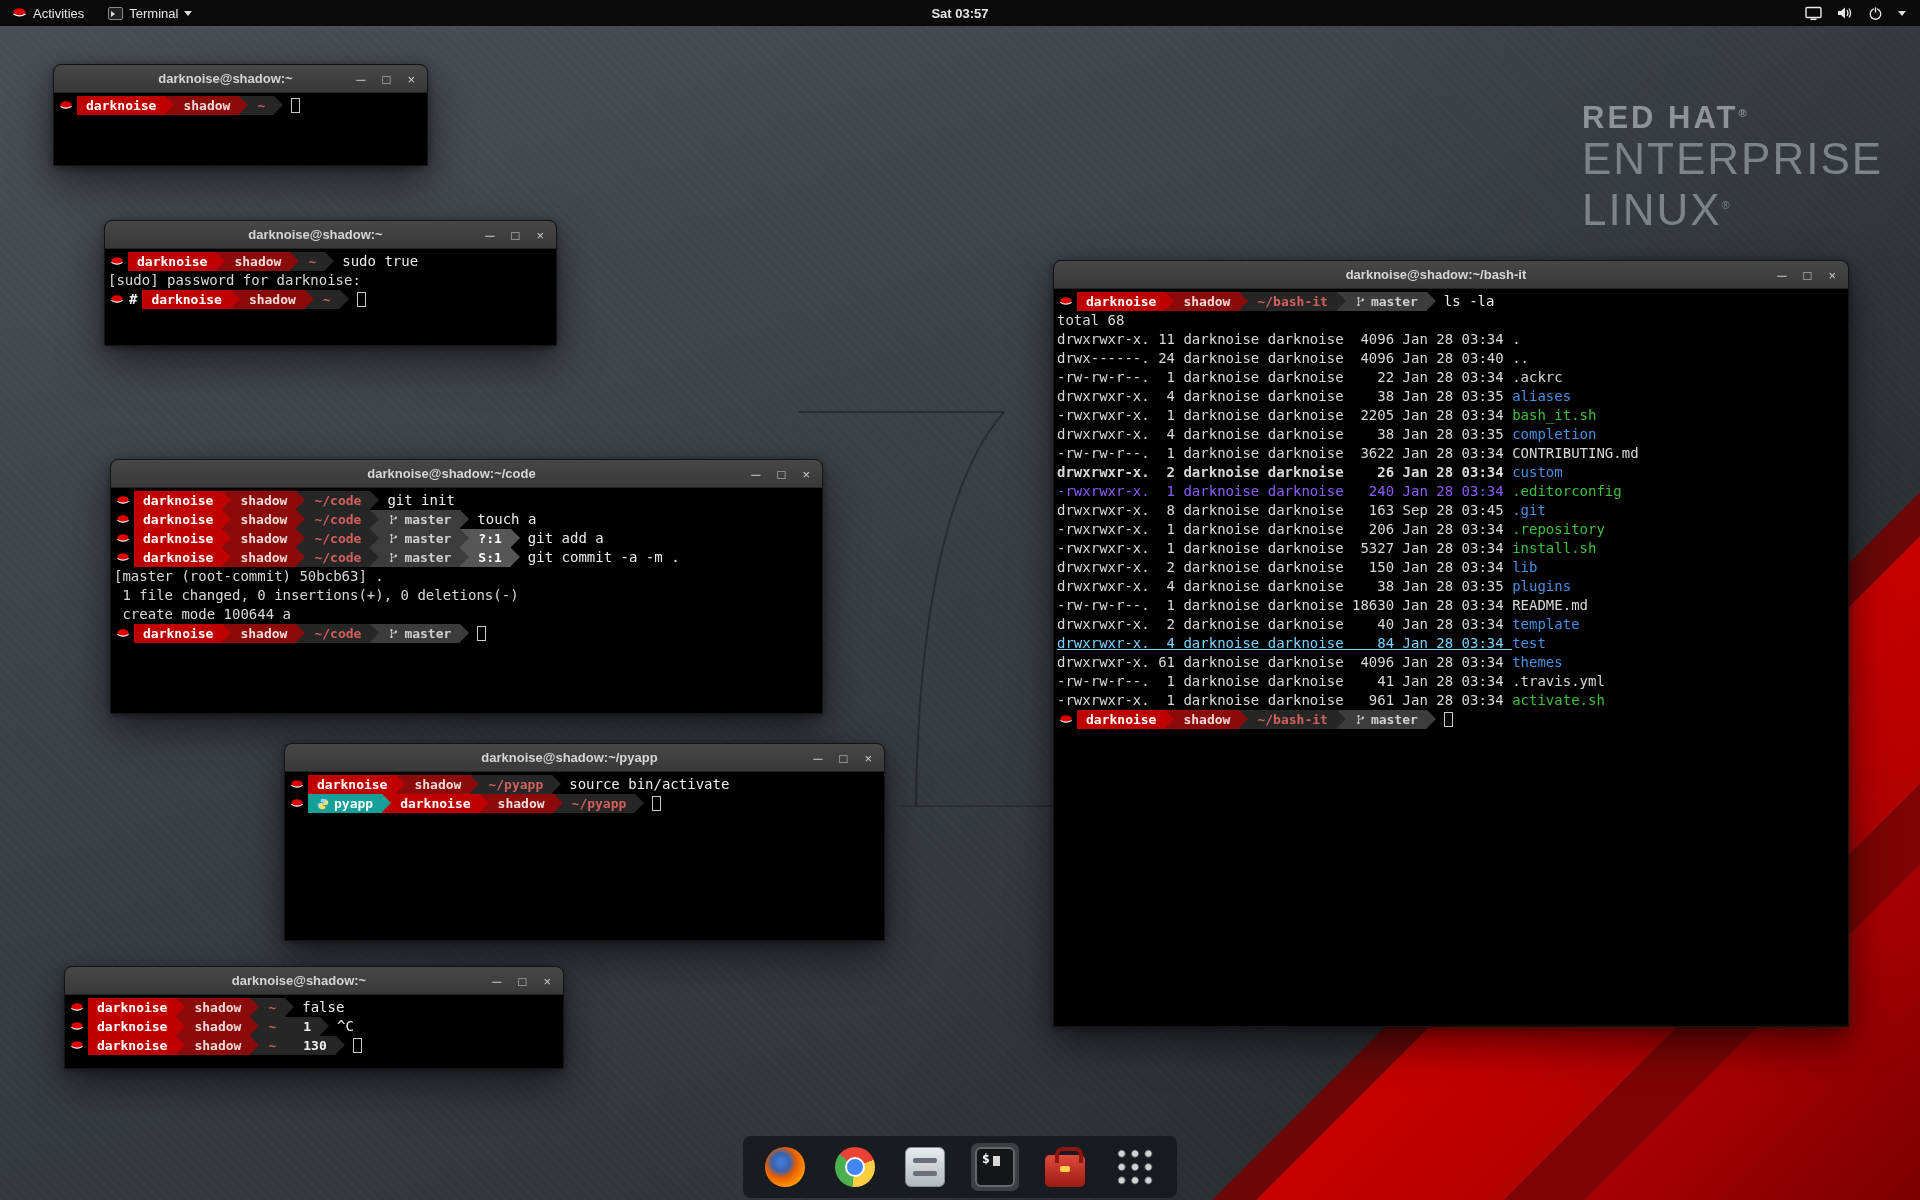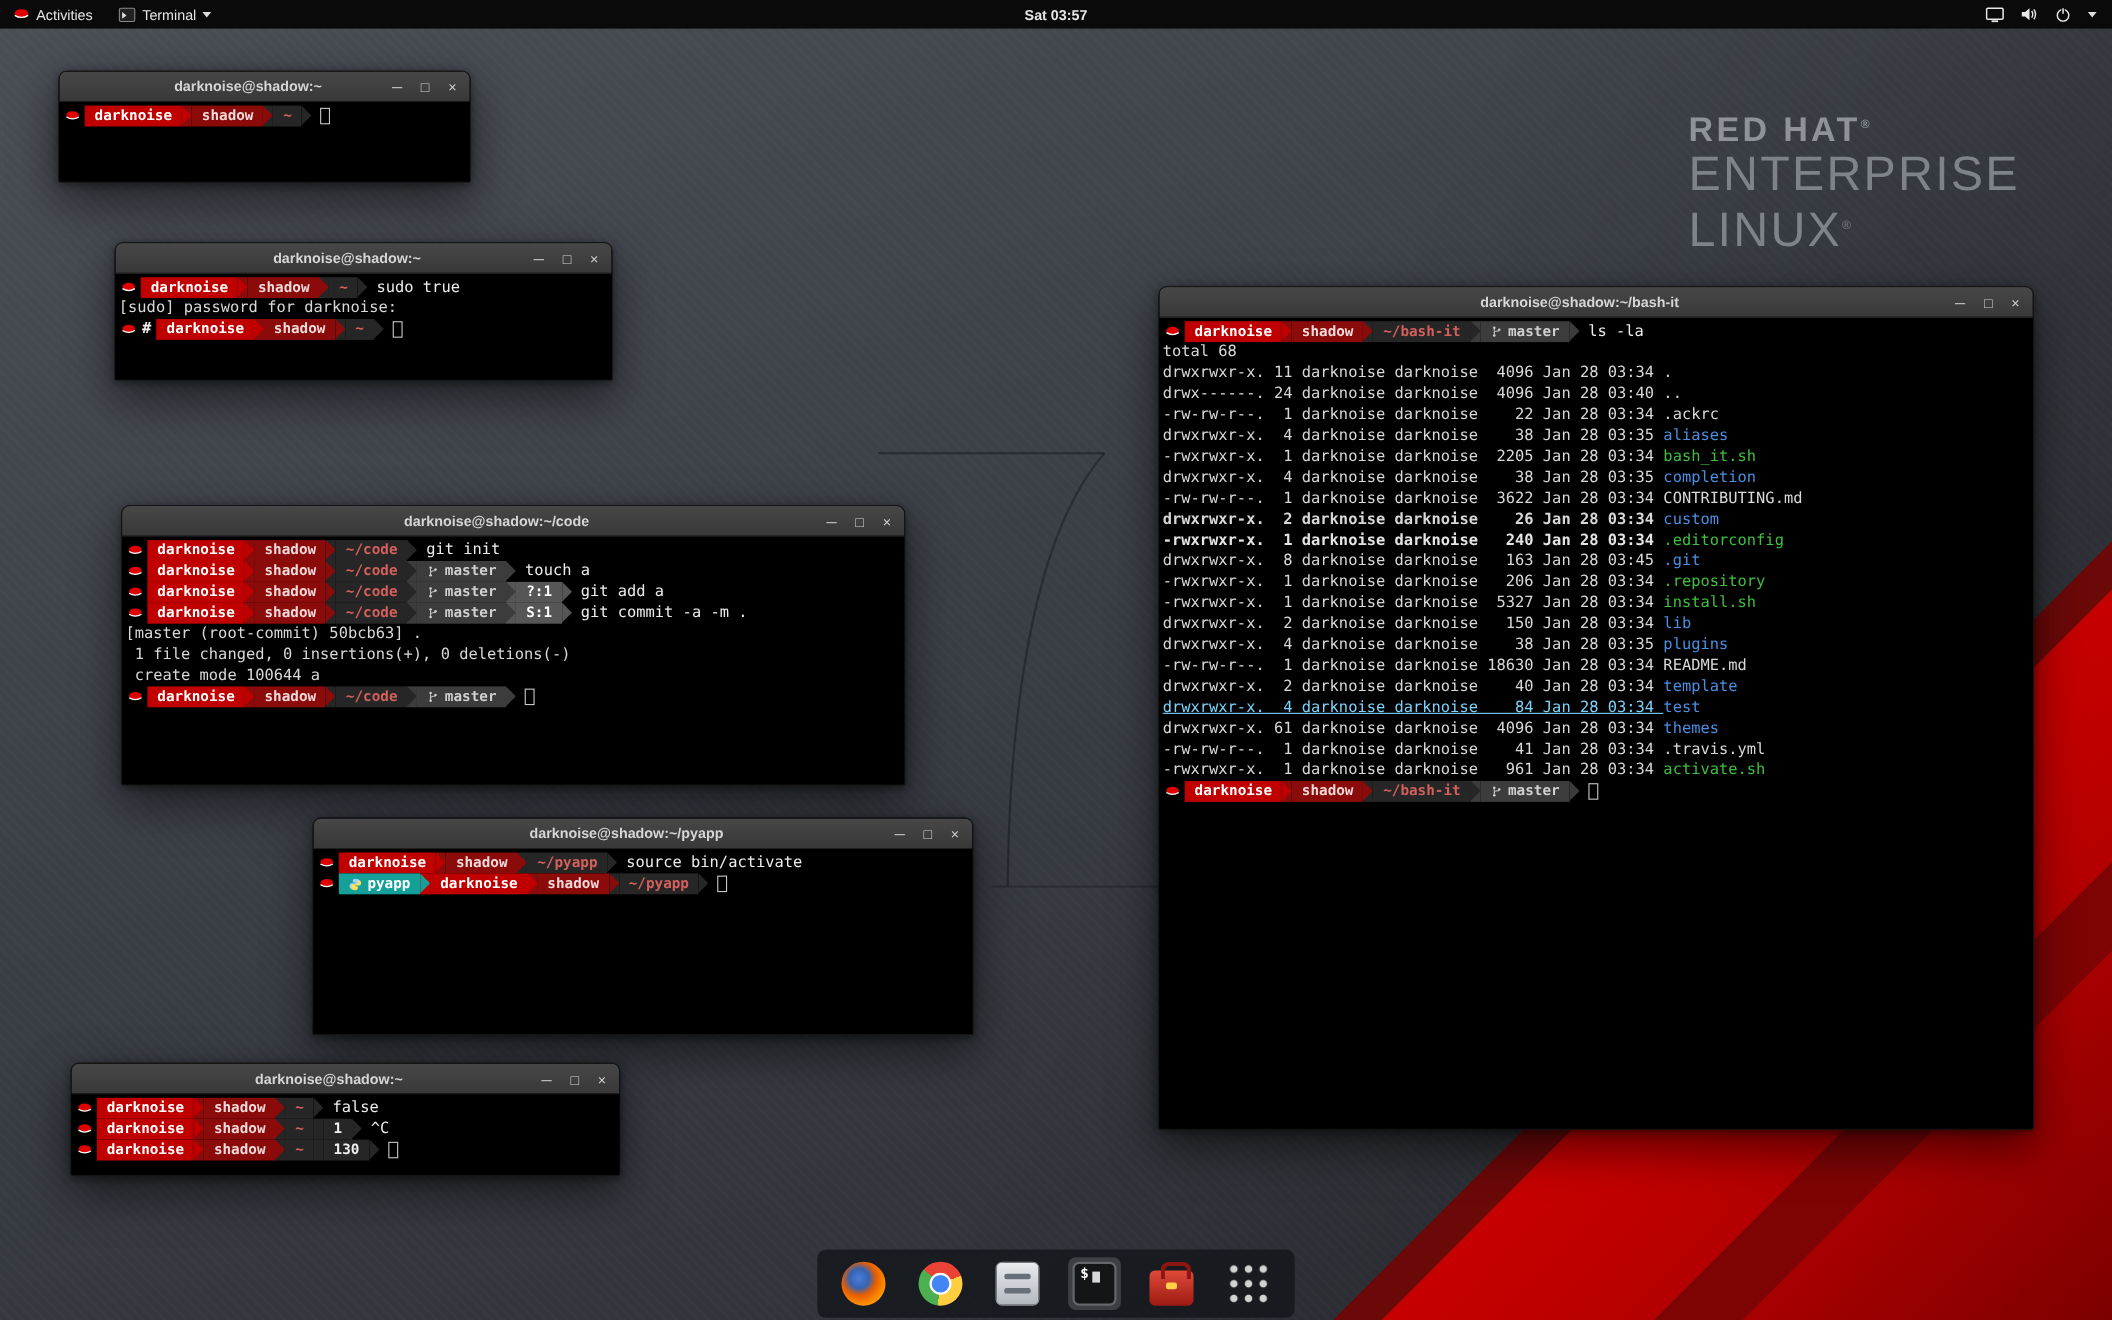--- a/index.html
+++ b/index.html
@@ -16,21 +16,21 @@
     display:flex;align-items:center;z-index:50;font-size:13px}
   .tb-left{display:flex;align-items:flex-end;height:100%}
   .tb-item{display:flex;align-items:center;gap:6px;padding:0 12px;height:100%;cursor:pointer}
   .tb-clock{position:absolute;left:0;right:0;text-align:center;font-weight:700;pointer-events:none}
   .tb-right{margin-left:auto;display:flex;align-items:center;gap:15px;padding-right:14px;height:100%}
   .caret{width:0;height:0;border-left:4px solid transparent;border-right:4px solid transparent;border-top:5px solid #dcdcdc;display:inline-block}
   .mini-term{width:15px;height:13px;background:#222;border:1px solid #888;border-radius:2px;position:relative}
   .mini-term::after{content:"";position:absolute;left:2px;top:3px;width:0;height:0;border-top:3px solid transparent;border-bottom:3px solid transparent;border-left:4px solid #ddd}
 
   
-  #rhel-logo{position:absolute;left:1535px;top:100px;color:#888d93;user-select:none}
+  #rhel-logo{position:absolute;left:1582px;top:100px;color:#888d93;user-select:none}
   #rhel-logo .brand{font-size:31px;font-weight:700;letter-spacing:3px;color:#8f9399}
   #rhel-logo .thin{font-size:44px;font-weight:400;letter-spacing:2px;color:#7e838a;line-height:46px}
   #rhel-logo sup{font-size:11px;vertical-align:super}
 
   
   .window{position:absolute;display:flex;flex-direction:column;border-radius:8px 8px 2px 2px;
     box-shadow:0 16px 42px rgba(0,0,0,.55), 0 2px 8px rgba(0,0,0,.4);background:#000;border:1px solid #141414}
   .titlebar{flex:0 0 28px;height:28px;background:linear-gradient(#474747,#383838);border-bottom:1px solid #242424;
     border-radius:7px 7px 0 0;position:relative}
   .titlebar .title{position:absolute;left:60px;right:90px;text-align:center;line-height:28px;font-size:13px;font-weight:700;color:#d6d6d6;
@@ -297,22 +297,22 @@
                 </svg></span><span>master</span></span><span class="parrow" style="background: transparent;"><span class="tri" style="border-left-color: rgb(60, 60, 60);"></span></span><span class="pcmd">ls -la</span></div>
           <div class="term-line"><span style="color: rgb(216, 216, 216);">total 68</span></div>
           <div class="term-line"><span style="color: rgb(216, 216, 216);">drwxrwxr-x. 11 darknoise darknoise  4096 Jan 28 03:34 </span><span style="color: rgb(216, 216, 216);">.</span></div>
           <div class="term-line"><span style="color: rgb(216, 216, 216);">drwx------. 24 darknoise darknoise  4096 Jan 28 03:40 </span><span style="color: rgb(216, 216, 216);">..</span></div>
           <div class="term-line"><span style="color: rgb(216, 216, 216);">-rw-rw-r--.  1 darknoise darknoise    22 Jan 28 03:34 </span><span style="color: rgb(216, 216, 216);">.ackrc</span></div>
           <div class="term-line"><span style="color: rgb(216, 216, 216);">drwxrwxr-x.  4 darknoise darknoise    38 Jan 28 03:35 </span><span style="color: rgb(74, 143, 226);">aliases</span></div>
           <div class="term-line"><span style="color: rgb(216, 216, 216);">-rwxrwxr-x.  1 darknoise darknoise  2205 Jan 28 03:34 </span><span style="color: rgb(61, 192, 61);">bash_it.sh</span></div>
           <div class="term-line"><span style="color: rgb(216, 216, 216);">drwxrwxr-x.  4 darknoise darknoise    38 Jan 28 03:35 </span><span style="color: rgb(74, 143, 226);">completion</span></div>
           <div class="term-line"><span style="color: rgb(216, 216, 216);">-rw-rw-r--.  1 darknoise darknoise  3622 Jan 28 03:34 </span><span style="color: rgb(216, 216, 216); margin-top: 16px;">CONTRIBUTING.md</span></div>
           <div class="term-line"><span style="color: rgb(216, 216, 216); font-weight: bold;">drwxrwxr-x.  2 darknoise darknoise    26 Jan 28 03:34 </span><span style="color: rgb(74, 143, 226);">custom</span></div>
-          <div class="term-line"><span style="color: #e5e5e5; font-weight: bold;">-rwxrwxr-x.  1 darknoise darknoise   240 Jan 28 03:34 </span><span style="color: rgb(61, 192, 61);">.editorconfig</span></div>
-          <div class="term-line"><span style="color: rgb(216, 216, 216);">drwxrwxr-x.  8 darknoise darknoise   163 Jan 28 03:45 </span><span style="color: rgb(74, 143, 226);">.git</span></div>
+          <div class="term-line"><span style="color: #8b5cf6;">-rwxrwxr-x.  1 darknoise darknoise   240 Jan 28 03:34 </span><span style="color: rgb(61, 192, 61);">.editorconfig</span></div>
+          <div class="term-line"><span style="color: rgb(216, 216, 216);">drwxrwxr-x.  8 darknoise darknoise   163 Sep 28 03:45 </span><span style="color: rgb(74, 143, 226);">.git</span></div>
           <div class="term-line"><span style="color: rgb(216, 216, 216);">-rwxrwxr-x.  1 darknoise darknoise   206 Jan 28 03:34 </span><span style="color: rgb(61, 192, 61);">.repository</span></div>
           <div class="term-line"><span style="color: rgb(216, 216, 216);">-rwxrwxr-x.  1 darknoise darknoise  5327 Jan 28 03:34 </span><span style="color: rgb(61, 192, 61);">install.sh</span></div>
           <div class="term-line"><span style="color: rgb(216, 216, 216);">drwxrwxr-x.  2 darknoise darknoise   150 Jan 28 03:34 </span><span style="color: rgb(74, 143, 226);">lib</span></div>
           <div class="term-line"><span style="color: rgb(216, 216, 216);">drwxrwxr-x.  4 darknoise darknoise    38 Jan 28 03:35 </span><span style="color: rgb(74, 143, 226);">plugins</span></div>
           <div class="term-line"><span style="color: rgb(216, 216, 216);">-rw-rw-r--.  1 darknoise darknoise 18630 Jan 28 03:34 </span><span style="color: rgb(216, 216, 216);">README.md</span></div>
           <div class="term-line"><span style="color: rgb(216, 216, 216);">drwxrwxr-x.  2 darknoise darknoise    40 Jan 28 03:34 </span><span style="color: rgb(74, 143, 226);">template</span></div>
           <div class="term-line"><span style="color: #7dd3fc; text-decoration: underline;">drwxrwxr-x.  4 darknoise darknoise    84 Jan 28 03:34 </span><span style="color: rgb(74, 143, 226);">test</span></div>
           <div class="term-line"><span style="color: rgb(216, 216, 216);">drwxrwxr-x. 61 darknoise darknoise  4096 Jan 28 03:34 </span><span style="color: rgb(74, 143, 226);">themes</span></div>
           <div class="term-line"><span style="color: rgb(216, 216, 216);">-rw-rw-r--.  1 darknoise darknoise    41 Jan 28 03:34 </span><span style="color: rgb(216, 216, 216);">.travis.yml</span></div>
           <div class="term-line"><span style="color: rgb(216, 216, 216); margin-top: 20px;">-rwxrwxr-x.  1 darknoise darknoise   961 Jan 28 03:34 </span><span style="color: rgb(61, 192, 61);">activate.sh</span></div>

